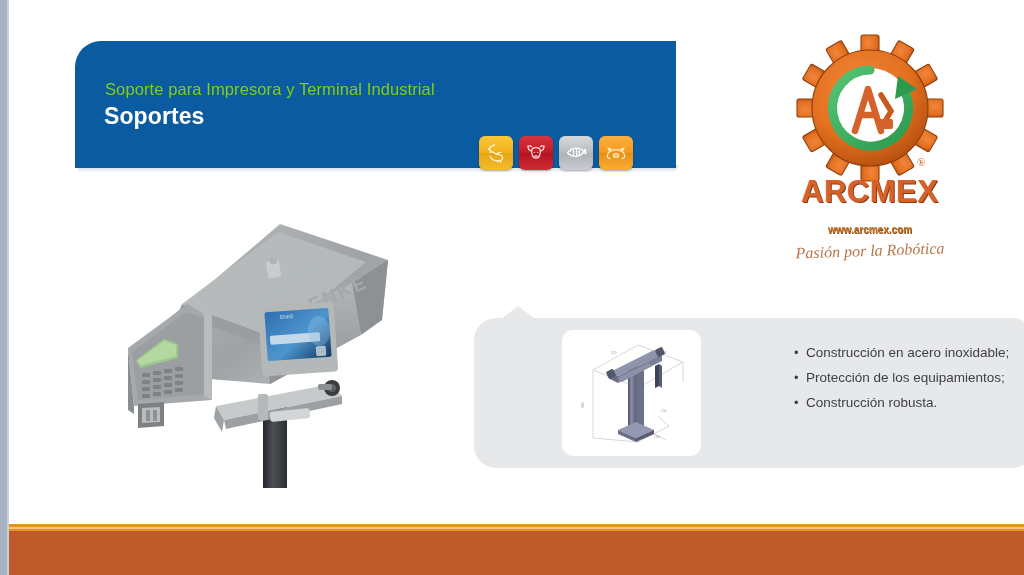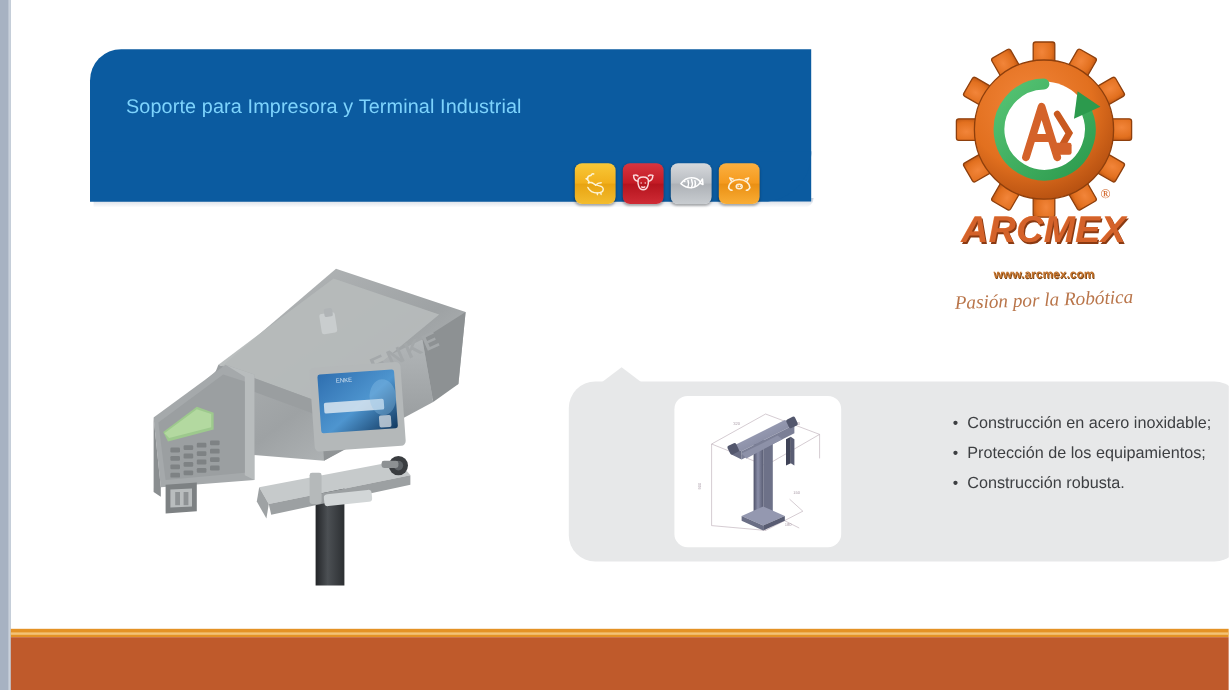--- a/index.html
+++ b/index.html
@@ -56,21 +56,21 @@
     width: 600px; height: 8px;
     background: linear-gradient(to bottom, rgba(160,175,195,.55), rgba(255,255,255,0));
     border-bottom-right-radius: 40px;
     pointer-events: none;
   }
 
   .header-subtitle {
     position: absolute;
     left: 30px; top: 39px;
     font-size: 16.5px;
-    color: #7dd3fc;
+    color: #84cc16;
     letter-spacing: .1px;
     white-space: nowrap;
     z-index: 3;
   }
   .header-title {
     position: absolute;
     left: 29px; top: 62px;
     font-size: 23px;
     font-weight: bold;
     color: #ffffff;
@@ -183,21 +183,20 @@
   .logo-wordmark {
     position: absolute;
     left: 0; top: 144px;
     width: 180px;
     text-align: center;
     font-size: 31px;
     font-weight: bold;
     letter-spacing: .5px;
     color: #d4622a;
     text-shadow: 1px 1px 0 #8a3a12, -0.5px -0.5px 0 #f0884a;
-    font-style: italic;
   }
   .logo-sub {
     position: absolute;
     left: 0; top: 177px;
     width: 180px;
     text-align: center;
     font-size: 14px;
     font-weight: bold;
     letter-spacing: .2px;
     color: #6b4a35;
@@ -251,20 +250,21 @@
 </head>
 <body>
 
 <div id="slide">
 
   <div class="edge-strip-left"></div>
 
   <div class="header-shadow"></div>
   <div class="header-banner">
     <div class="header-subtitle">Soporte para Impresora y Terminal Industrial</div>
+    <div class="header-title">Soportes</div>
   </div>
 
   <div class="icon-chips">
 
     <div class="chip chip-chicken">
       <svg width="24" height="24" viewBox="0 0 24 24">
         <g fill="none" stroke="#fdf3d2" stroke-width="1.2" stroke-linejoin="round" stroke-linecap="round">
           <path d="M8.5 5.2c-1.6 0-2.9 1.2-2.9 2.7 0 .9.5 1.7 1.2 2.2l-.5 1.4 1.6-.5c.3.1.7.2 1.1.2"></path>
           <path d="M8.8 4.6c.5-.6 1.3-.9 2-.6"></path>
           <path d="M5.9 7.4l-1.5.5 1.3.9"></path>

